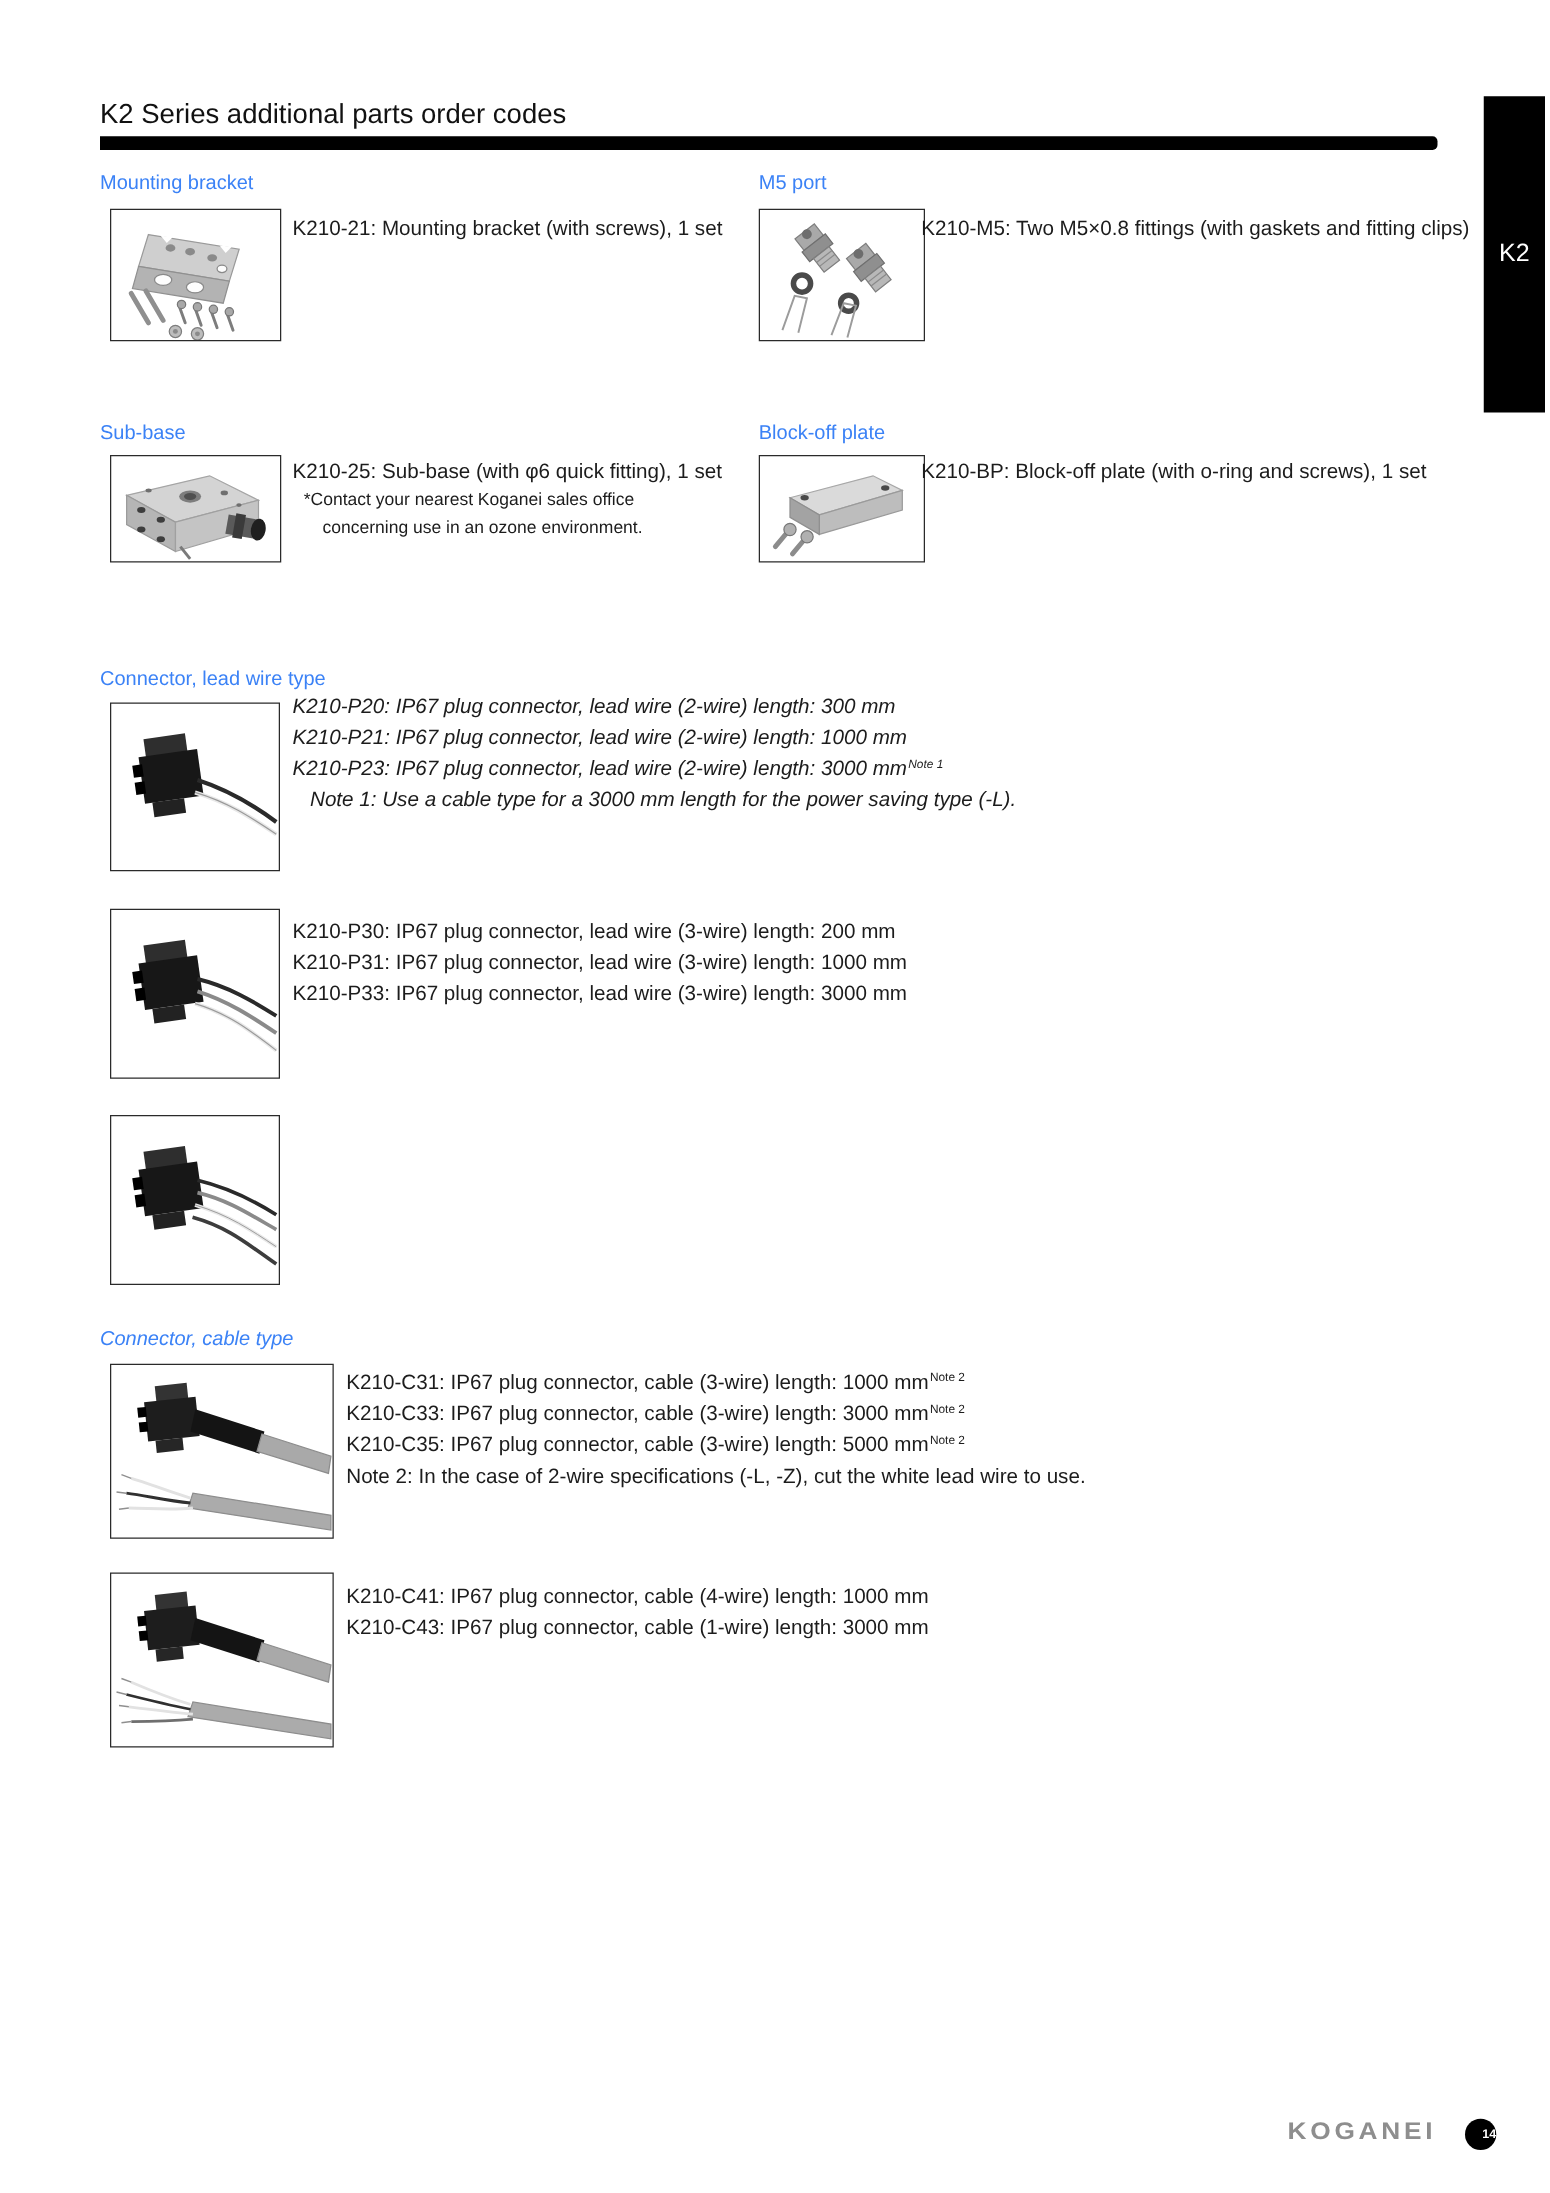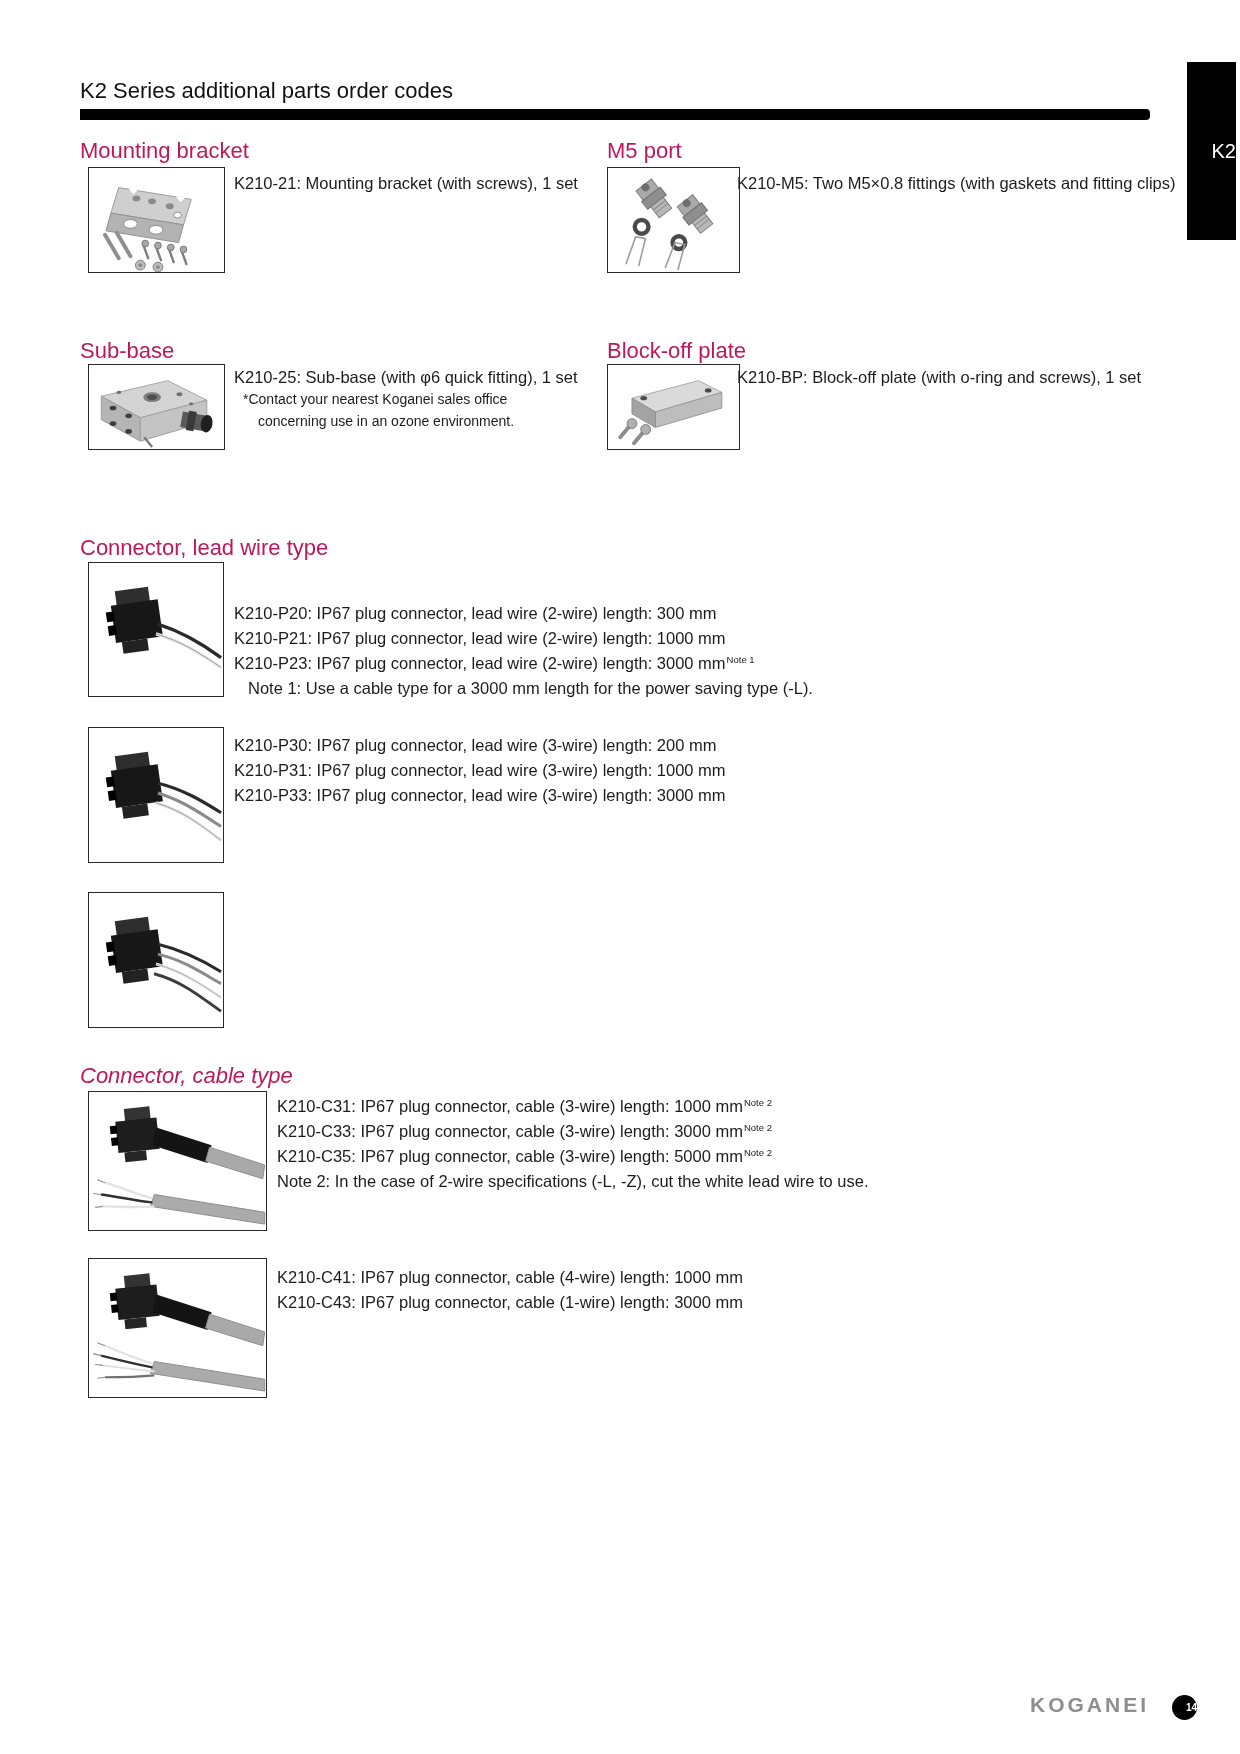--- a/index.html
+++ b/index.html
@@ -3,41 +3,41 @@
 <meta charset="utf-8">
 <style>
   html,body{margin:0;padding:0;background:#fff;}
   .page{position:relative;width:1240px;height:1754px;background:#ffffff;
         font-family:"Liberation Sans","DejaVu Sans",sans-serif;color:#1c1c1c;overflow:hidden;}
   .abs{position:absolute;}
   .title{font-size:22px;color:#111;white-space:nowrap;}
   .rule{background:#000;}
   .sidetab{background:#000;color:#fff;display:flex;align-items:center;justify-content:center;
            font-size:20px;}
-  .hdr{font-size:22px;color:#be185d;white-space:nowrap;}
+  .hdr{font-size:16px;color:#3b82f6;white-space:nowrap;}
   .photo-box{border:1px solid #2a2a2a;background:#fff;box-sizing:border-box;}
   .photo-box svg{display:block;width:100%;height:100%;}
   .pline{font-size:16.5px;line-height:22px;color:#1c1c1c;white-space:nowrap;}
   .pline .sup{font-size:9.5px;position:relative;top:-6px;margin-left:1px;}
   .note-line{font-size:16.5px;line-height:22px;color:#1c1c1c;white-space:nowrap;}
   .footnote{font-size:14px;line-height:22px;color:#1c1c1c;white-space:nowrap;}
   .logo{font-size:21px;font-weight:bold;letter-spacing:3px;color:#8e8e8e;
         transform:scaleY(0.92);white-space:nowrap;}
   .pagenum{width:25px;height:25px;border-radius:50%;background:#000000;color:#fff;
            display:flex;align-items:center;justify-content:flex-end;font-size:10px;font-weight:bold;}
 </style>
 </head>
 <body>
 
 <div class="page">
 
   <div class="abs title" style="left:80px;top:78px;">K2 Series additional parts order codes</div>
   <div class="abs rule" style="left:80px;top:109px;width:1070px;height:11px;border-radius:0 4px 4px 0;"></div>
 
-  <div class="abs sidetab" style="left:1187px;top:62px;width:49px;height:178px;justify-content:flex-end;">
+  <div class="abs sidetab" style="left:1187px;top:77px;width:49px;height:253px;">
     <span>K2</span>
   </div>
 
   <div class="abs hdr" style="left:80px;top:138px;">Mounting bracket</div>
   <div class="abs photo-box" style="left:88px;top:167px;width:137px;height:106px;">
     <svg viewBox="0 0 137 106">
       <polygon points="30,20 104,32 96,58 22,46" fill="#cfcfcf" stroke="#9a9a9a" stroke-width="1"></polygon>
       <polygon points="40,21 45,27 50,22" fill="#ffffff"></polygon>
       <polygon points="88,29 93,35 98,30" fill="#ffffff"></polygon>
       <polygon points="22,46 96,58 91,76 17,64" fill="#b3b3b3" stroke="#909090" stroke-width="1"></polygon>
@@ -158,21 +158,21 @@
         <rect x="24" y="40" width="48" height="38" fill="#171717"></rect>
         <rect x="18" y="46" width="8" height="10" fill="#000"></rect>
         <rect x="18" y="60" width="8" height="10" fill="#000"></rect>
         <rect x="30" y="78" width="26" height="12" fill="#222"></rect>
       </g>
       <path d="M70,62 C95,70 115,82 134,96" stroke="#2a2a2a" stroke-width="3.4" fill="none"></path>
       <path d="M68,72 C95,80 113,92 134,106" stroke="#e8e8e8" stroke-width="3.4" fill="none"></path>
       <path d="M68,72 C95,80 113,92 134,106" stroke="#9a9a9a" stroke-width="1" fill="none"></path>
     </svg>
   </div>
-  <div class="abs" style="left:234px;top:602px;">
+  <div class="abs" style="left:234px;top:554px;font-style:italic;">
     <div class="pline"><span>K210-P20: IP67 plug connector, lead wire (2-wire) length: 300 mm</span><span class="sup"></span></div>
     <div class="pline"><span>K210-P21: IP67 plug connector, lead wire (2-wire) length: 1000 mm</span><span class="sup"></span></div>
     <div class="pline"><span>K210-P23: IP67 plug connector, lead wire (2-wire) length: 3000 mm</span><span class="sup">Note 1</span></div>
     <div class="note-line" style="padding-left:14px;">Note 1: Use a cable type for a 3000 mm length for the power saving type (-L).</div>
   </div>
 
   <div class="abs photo-box" style="left:88px;top:727px;width:136px;height:136px;">
     <svg viewBox="0 0 136 136">
       <g transform="rotate(-8 48 55)">
         <rect x="30" y="26" width="34" height="16" fill="#2e2e2e"></rect>

